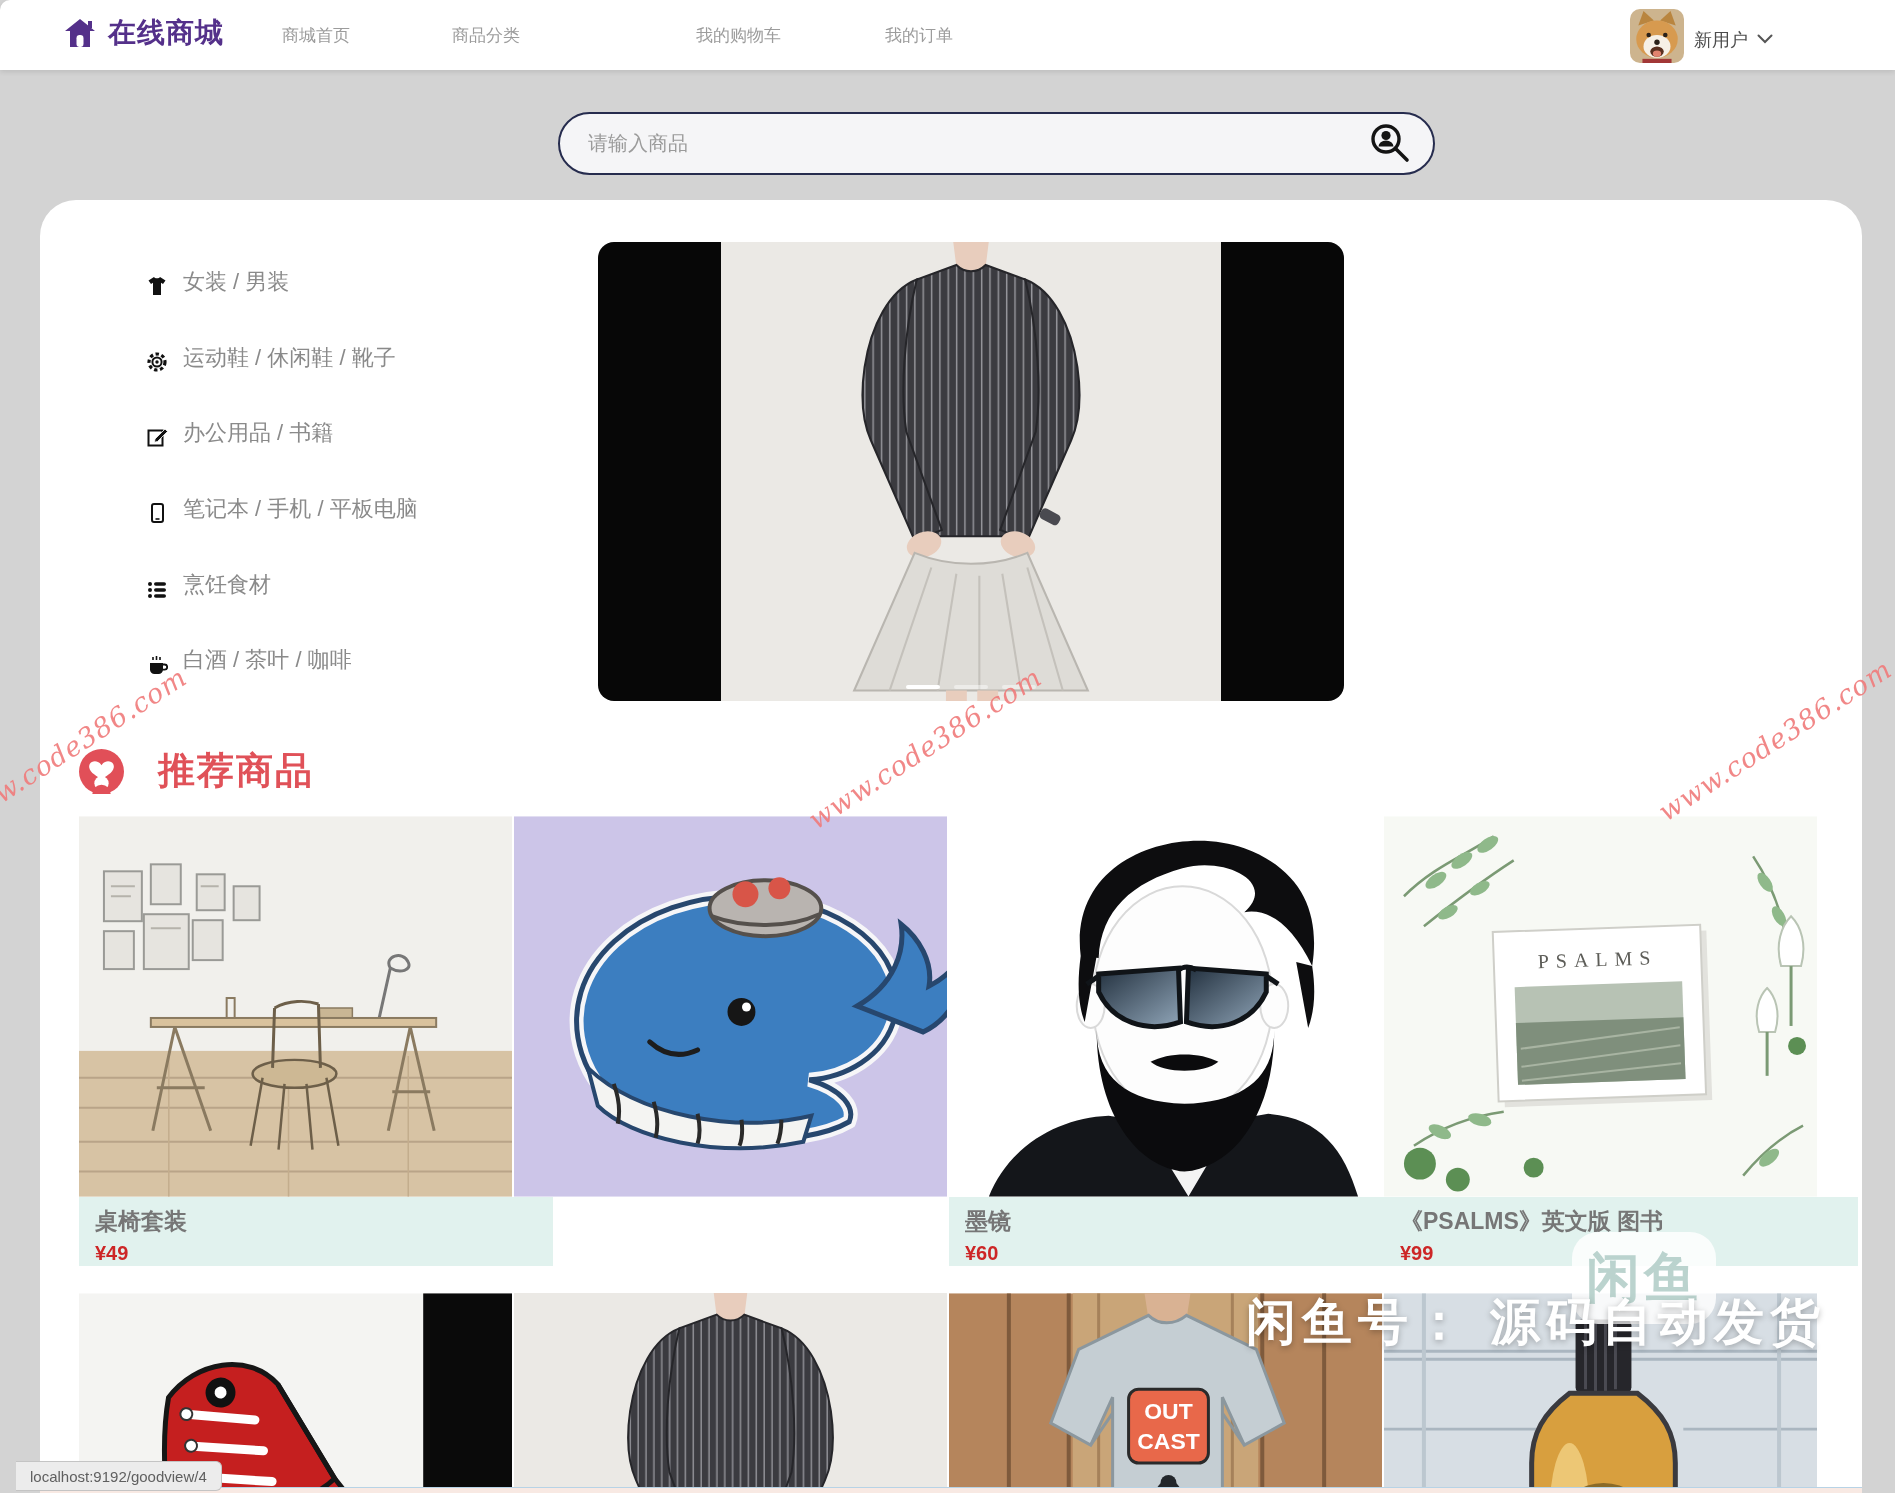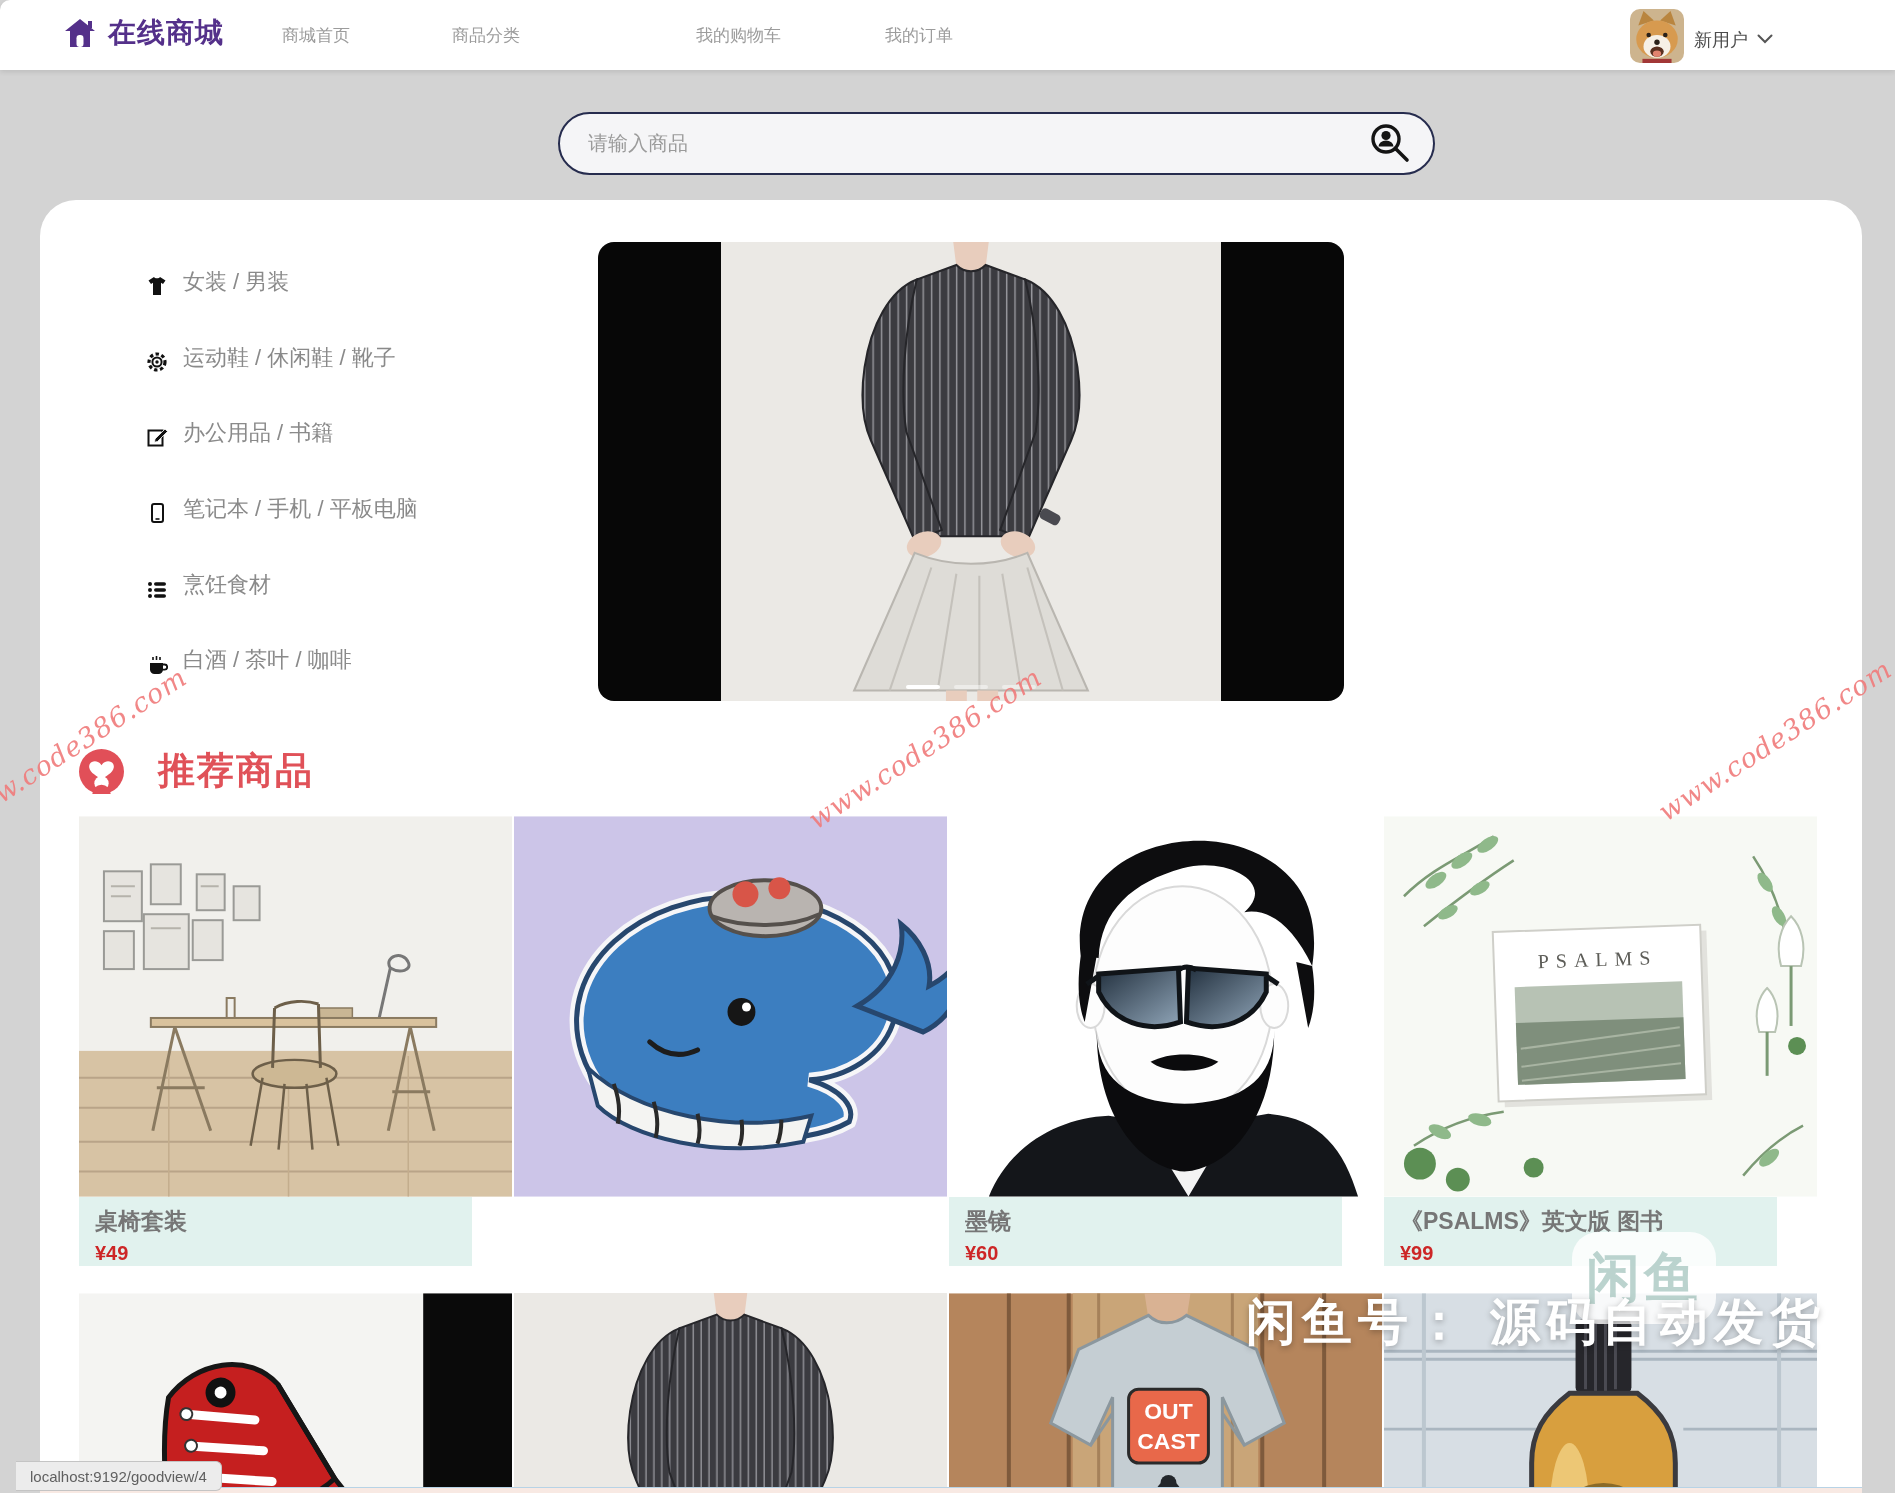--- a/index.html
+++ b/index.html
@@ -48,21 +48,21 @@
 
   
   .rec-head { position:absolute; left:39px; top:546px; display:flex; align-items:center; gap:14px; }
   .rec-title { font-size:37px; font-weight:bold; color:#e05158; letter-spacing:2px;margin-left:20px; }
 
   
   .grid { position:absolute; left:39px; top:616px; width:1740px; display:grid;
     grid-template-columns:repeat(4,433px); gap:27px 2px; }
   .pcard { width:433px; cursor:pointer; }
   .pimg { width:433px; height:381px; overflow:hidden; display:block; }
-  .pcap { width:393px; height:69px; background:#e1f2ee; padding:9px 0 0 16px; }
+  .pcap { width:474px; height:69px; background:#e1f2ee; padding:9px 0 0 16px; }
   .pname { font-size:23px; font-weight:bold; color:#767676; white-space:nowrap; overflow:hidden; }
   .pprice { font-size:20px; font-weight:bold; color:#cd2626; margin-top:5px; }
 
   
   .wm { position:absolute; z-index:5; font:italic 27px "DejaVu Serif", serif; color:#f07b7b;
     white-space:nowrap; letter-spacing:1px; transform:translate(-50%,-50%) rotate(-33deg); opacity:.9;
     pointer-events:none; }
   .wm1{left:70px; top:748px;} .wm2{left:925px; top:748px;} .wm3{left:1775px; top:740px;}
 
   

